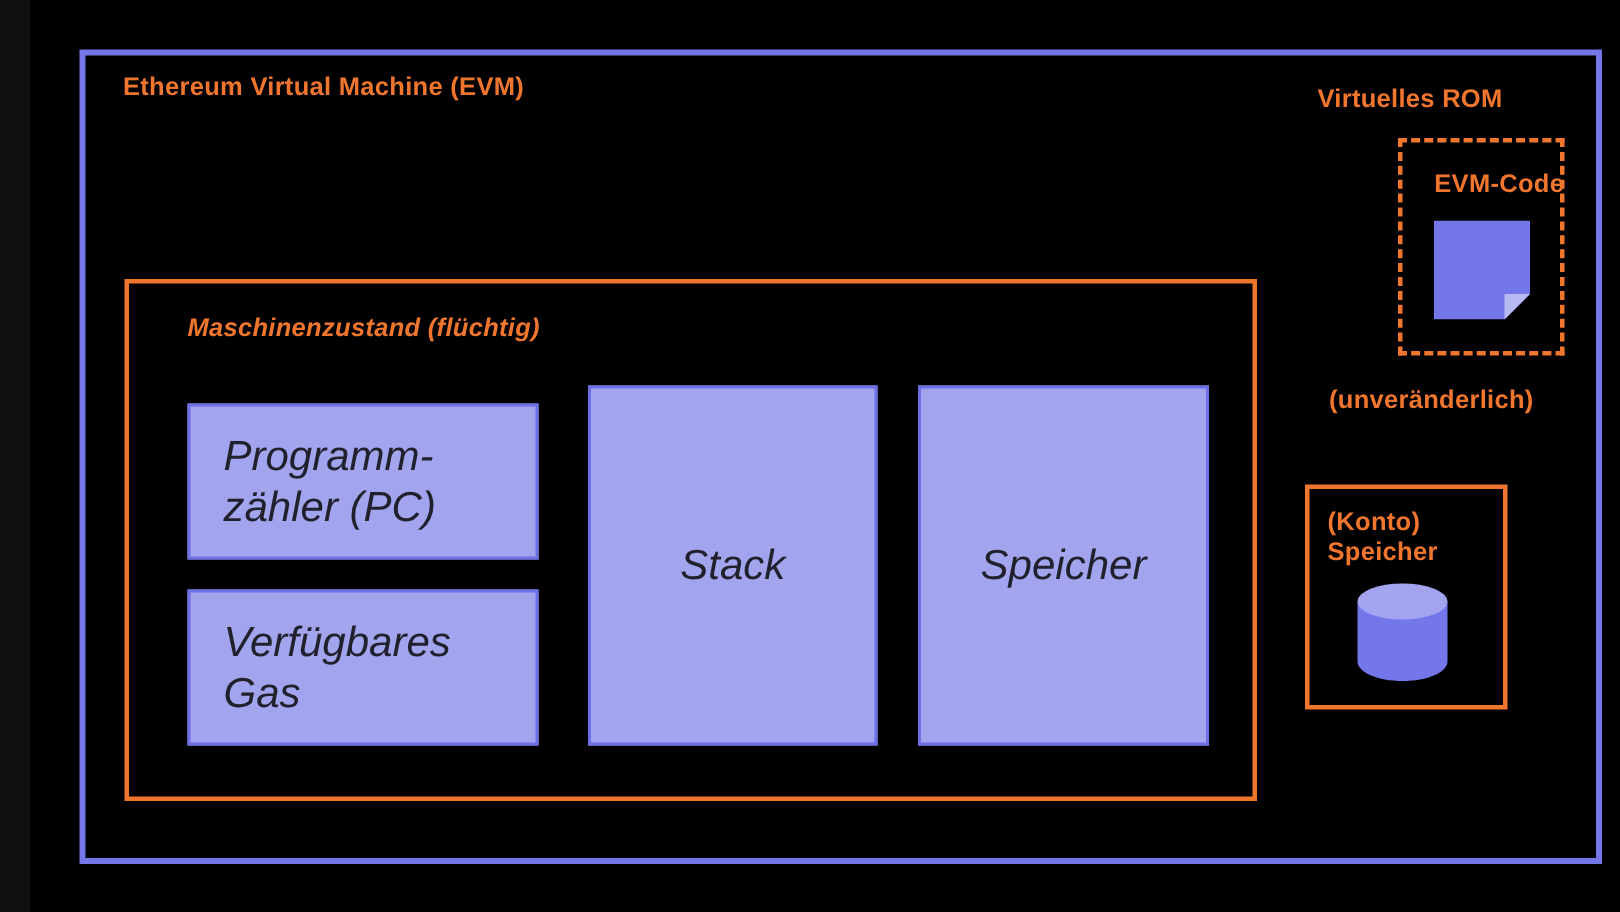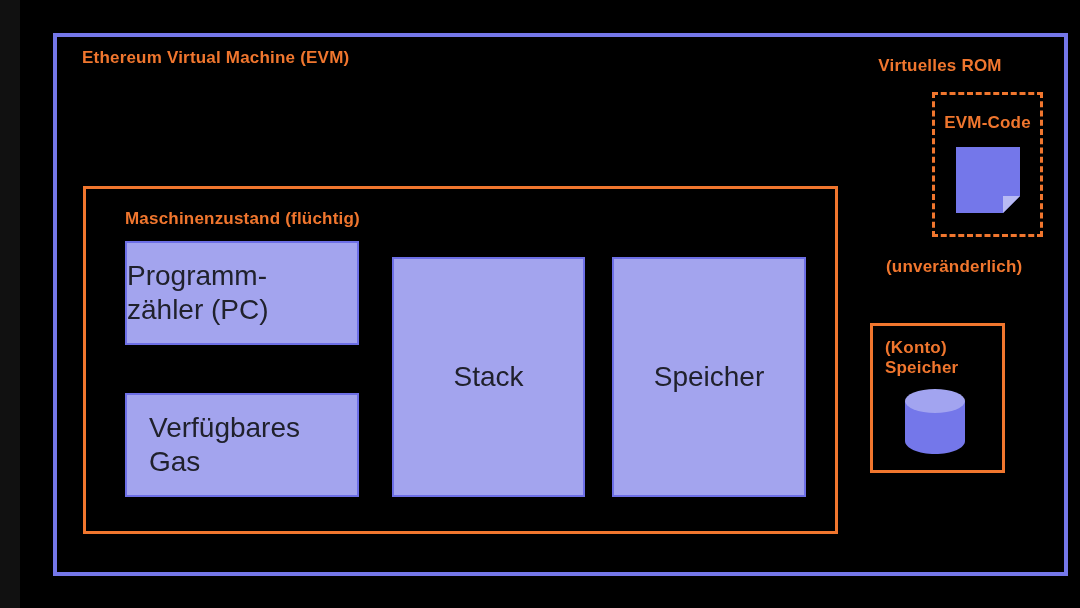--- a/index.html
+++ b/index.html
@@ -34,48 +34,49 @@
     letter-spacing:.2px;
     white-space:pre-line;
   }
   .evm-title{
     position:absolute;left:25px;top:11px;
   }
   .machine-box{
     position:absolute;left:26px;top:149px;
     width:755px;height:348px;
     border:3px solid var(--orange);
+    font-style:italic;
   }
   .machine-label{
     position:absolute;left:39px;top:20px;
   }
   .pbox{
     position:absolute;
     background:var(--box-fill);
     border:2px solid var(--box-border);
     color:var(--dark-text);
     font-size:28px;line-height:34px;
     display:flex;align-items:center;
     white-space:pre-line;
   }
-  .pbox.pc{left:39px;top:52px;width:234px;height:104px;}
+  .pbox.pc{left:39px;top:80px;width:234px;height:104px;padding-left:22px;}
   .pbox.gas{left:39px;top:204px;width:234px;height:104px;padding-left:22px;}
   .pbox.stack{left:306px;top:68px;width:193px;height:240px;justify-content:center;}
   .pbox.memory{left:526px;top:68px;width:194px;height:240px;justify-content:center;}
   .rom-title{
     position:absolute;left:783px;top:19px;
     width:200px;text-align:center;
   }
   .rom-box{
     position:absolute;left:875px;top:55px;
     width:111px;height:145px;
     border:3px dashed var(--orange);
   }
   .rom-code-label{
-    position:absolute;left:0;top:18px;width:100%;
+    position:absolute;left:12px;top:18px;width:100%;
     text-align:center;
   }
   .note-icon{
     position:absolute;left:21px;top:52px;
     width:64px;height:66px;display:block;
   }
   .rom-note{
     position:absolute;left:829px;top:220px;
     width:200px;text-align:left;
   }

